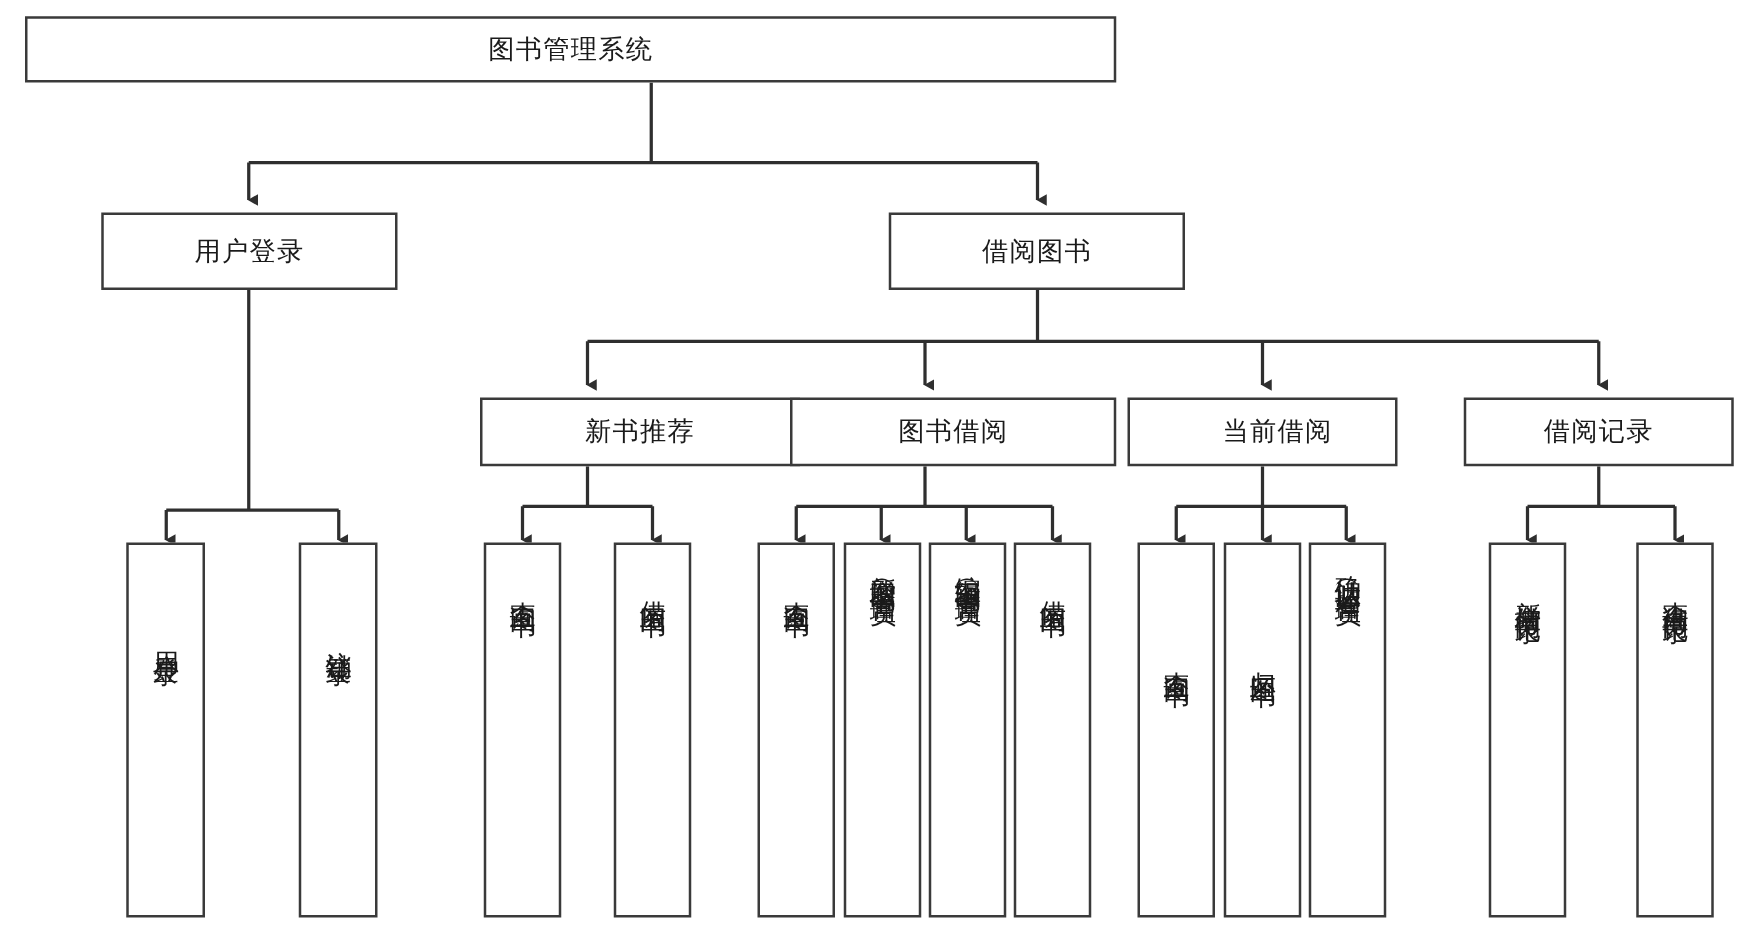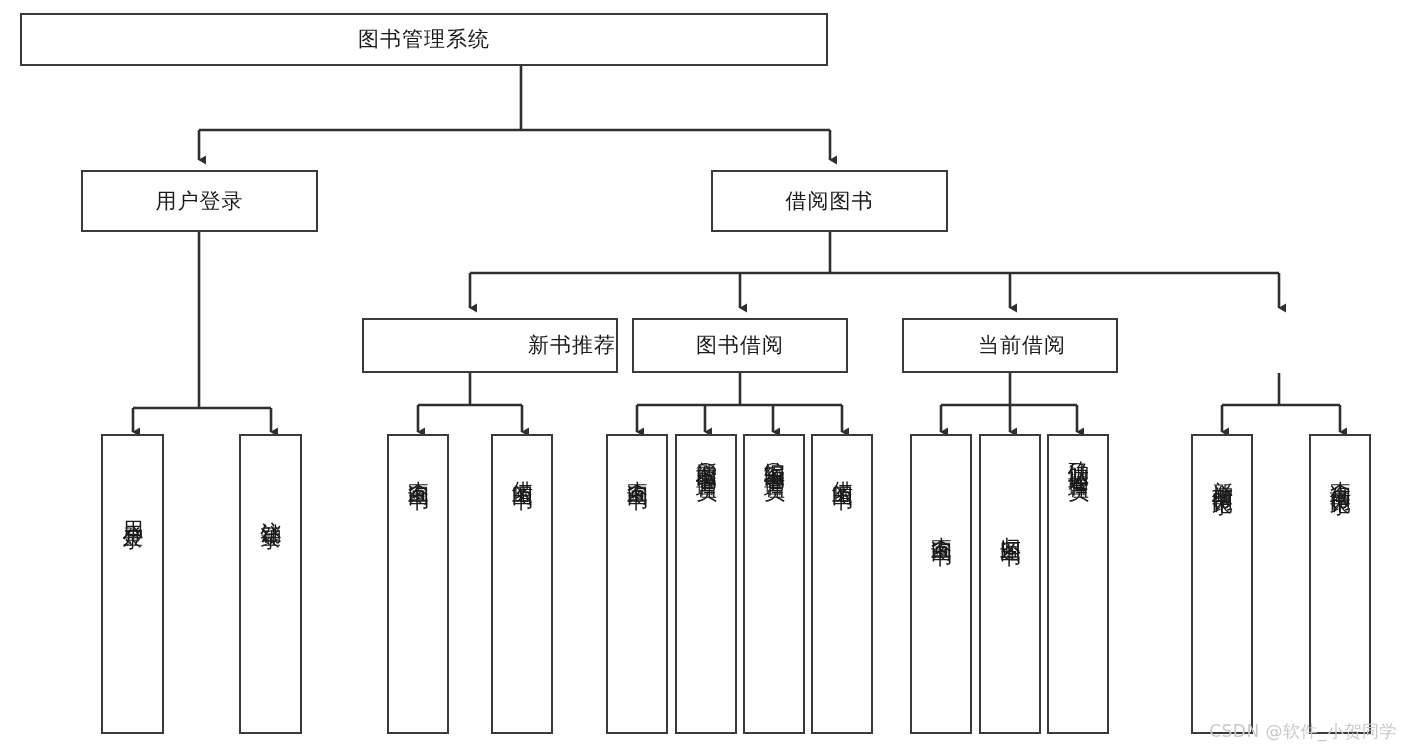--- a/index.html
+++ b/index.html
@@ -129,40 +129,43 @@
       <path d="M1010,405 L1010,432" marker-end="url(#arrow)"></path>
       <path d="M1077,405 L1077,432" marker-end="url(#arrow)"></path>
 
       <path d="M1279,373 L1279,405"></path>
       <path d="M1222,405 L1340,405"></path>
       <path d="M1222,405 L1222,432" marker-end="url(#arrow)"></path>
       <path d="M1340,405 L1340,432" marker-end="url(#arrow)"></path>
     </g>
   </svg>
 
-  <div class="node" style="left:20px; top:13px; width:808px; height:53px;align-items:center;">
+  <div class="node" style="left:20px; top:13px; width:873px; height:53px;align-items:center;">
     <span class="label">图书管理系统</span>
   </div>
 
   <div class="node" style="left:81px; top:170px; width:237px; height:62px;">
     <span class="label">用户登录</span>
   </div>
   <div class="node" style="left:711px; top:170px; width:237px; height:62px;">
     <span class="label">借阅图书</span>
   </div>
 
-  <div class="node" style="left:362px; top:318px; width:256px; height:55px;justify-content:flex-end;">
+  <div class="node" style="left:384px; top:318px; width:256px; height:55px;">
     <span class="label">新书推荐</span>
   </div>
-  <div class="node" style="left:632px; top:318px; width:216px; height:55px;">
+  <div class="node" style="left:632px; top:318px; width:261px; height:55px;">
     <span class="label">图书借阅</span>
   </div>
   <div class="node" style="left:902px; top:318px; width:216px; height:55px;padding-left:24px;">
     <span class="label">当前借阅</span>
   </div>
+  <div class="node" style="left:1171px; top:318px; width:216px; height:55px;">
+    <span class="label">借阅记录</span>
+  </div>
 
   <div class="node vertical mid" style="left:101px; top:434px; width:63px; height:300px;">
     <span class="label">用户登录</span>
   </div>
   <div class="node vertical mid" style="left:239px; top:434px; width:63px; height:300px;">
     <span class="label">注销登录</span>
   </div>
 
   <div class="node vertical upper" style="left:387px; top:434px; width:62px; height:300px;">
     <span class="label">查询图书</span>
@@ -194,15 +197,14 @@
     <span class="label">确认归还（管理员）</span>
   </div>
 
   <div class="node vertical upper" style="left:1191px; top:434px; width:62px; height:300px;">
     <span class="label">新增借阅记录</span>
   </div>
   <div class="node vertical upper" style="left:1309px; top:434px; width:62px; height:300px;">
     <span class="label">查询借阅记录</span>
   </div>
 
-  <div id="watermark">CSDN @软件_小贺同学</div>
 
 </div>
 
 </body></html>

